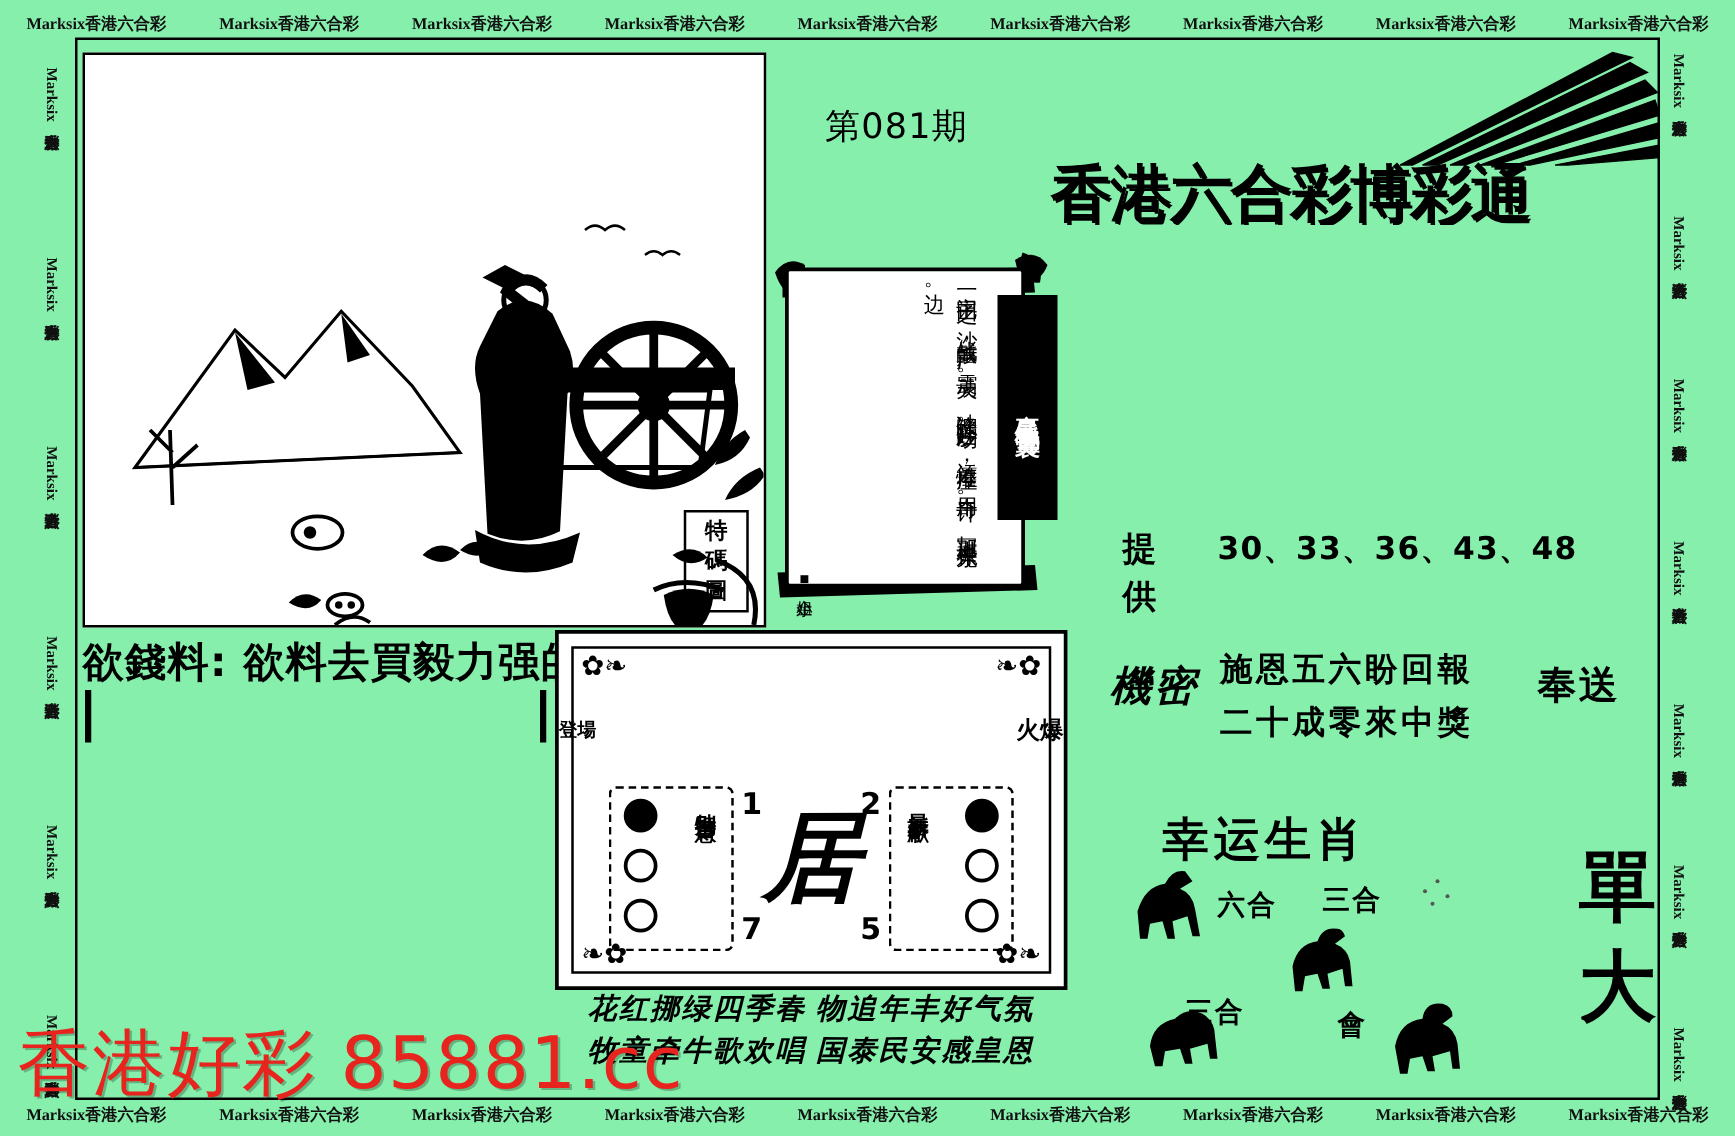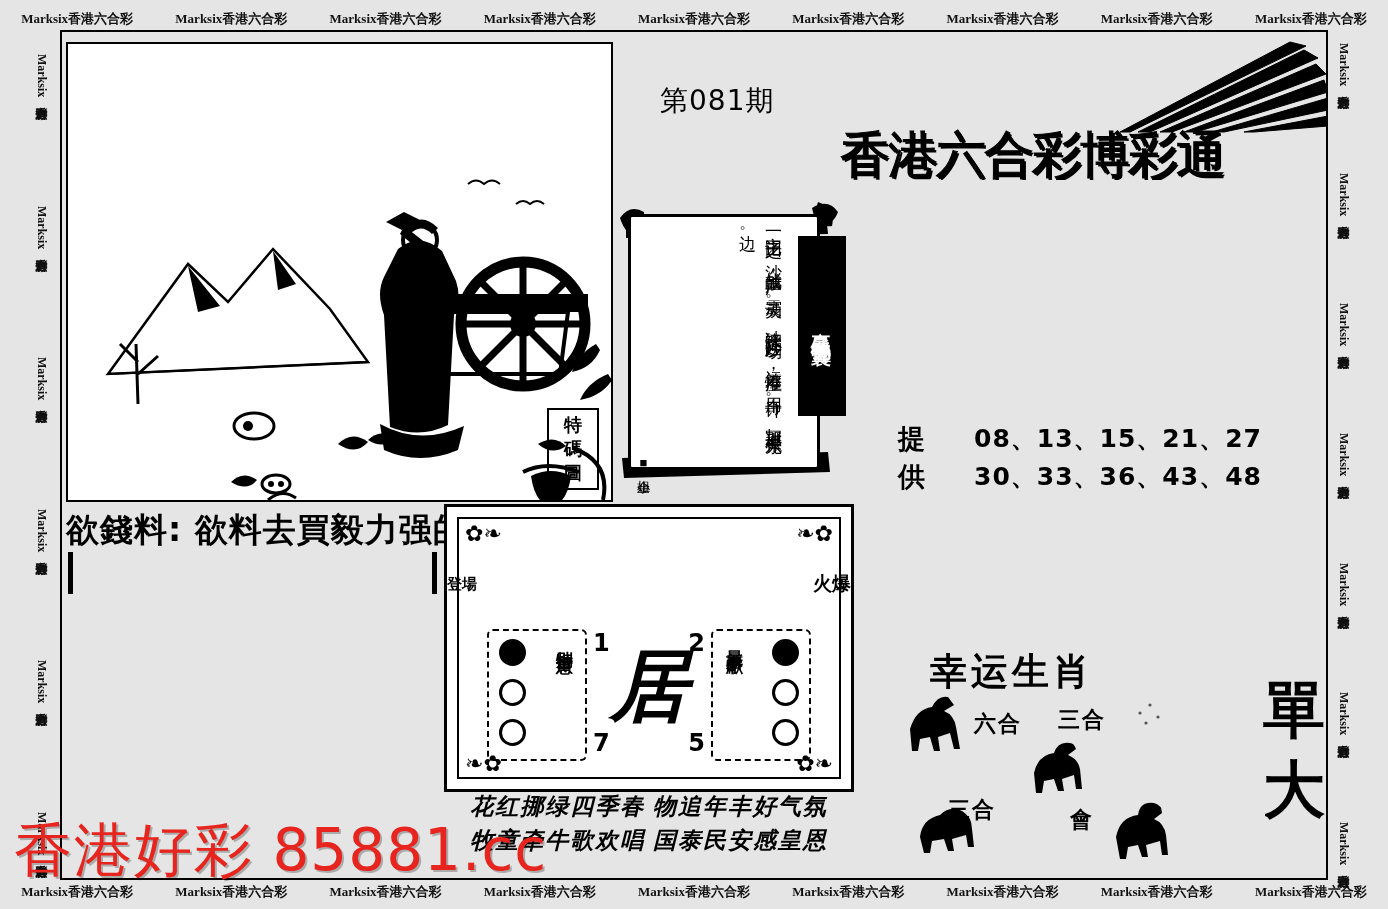--- a/index.html
+++ b/index.html
@@ -3,21 +3,21 @@
 <meta charset="utf-8">
 <style>
   html,body{margin:0;padding:0;}
   body{
     width:1388px;height:909px;
     background:#fff;
     font-family:"DejaVu Sans", sans-serif;
     overflow:hidden;
     position:relative;
   }
-  .page{position:absolute;left:0;top:0;width:1388px;height:909px;background:#e5e5e5;}
+  .page{position:absolute;left:0;top:0;width:1388px;height:909px;background:#86efac;}
 
   
   .wm-top,.wm-bottom{
     position:absolute;left:0;width:1388px;height:26px;
     display:flex;justify-content:space-around;align-items:center;
     font-family:"Liberation Serif", serif;font-size:13px;font-weight:bold;color:#111;
     white-space:nowrap;
   }
   .wm-top{top:6px;}
   .wm-bottom{bottom:4px;}
@@ -367,25 +367,32 @@
     <div class="banner-title">香港六合彩博彩通</div>
   </div>
 
 
   <div class="tigong">
     <div class="tg-label">
       <div>提</div>
       <div>供</div>
     </div>
     <div class="tg-nums">
-      <div>08、13、15、21、27</div>
       <div>30、33、36、43、48</div>
     </div>
   </div>
 
+  <div class="jimi">
+    <div class="jimi-l">機密</div>
+    <div class="jimi-mid">
+      <div>施恩五六盼回報</div>
+      <div>二十成零來中獎</div>
+    </div>
+    <div class="jimi-r">奉送</div>
+  </div>
 
   <div class="xingyun">幸运生肖</div>
   <div class="zodiac-area">
     <svg width="330" height="205" viewBox="0 0 330 205">
 
       <g transform="translate(6,30)">
         <path d="M4 34 q6 -20 22 -22 q6 -12 16 -10 l6 8 l-10 6 q10 4 12 16 l4 22 l-6 0 l-4 -16 l-12 4 l2 14 l-6 0 l-4 -14 l-10 2 l-2 12 l-6 0 Z" fill="#000"></path>
       </g>
 
       <g transform="translate(130,78)">

